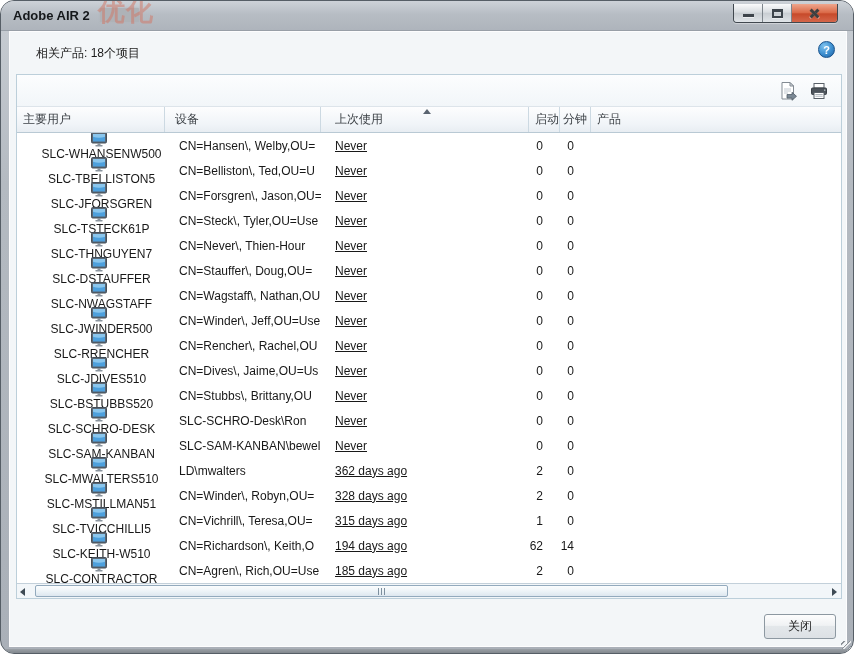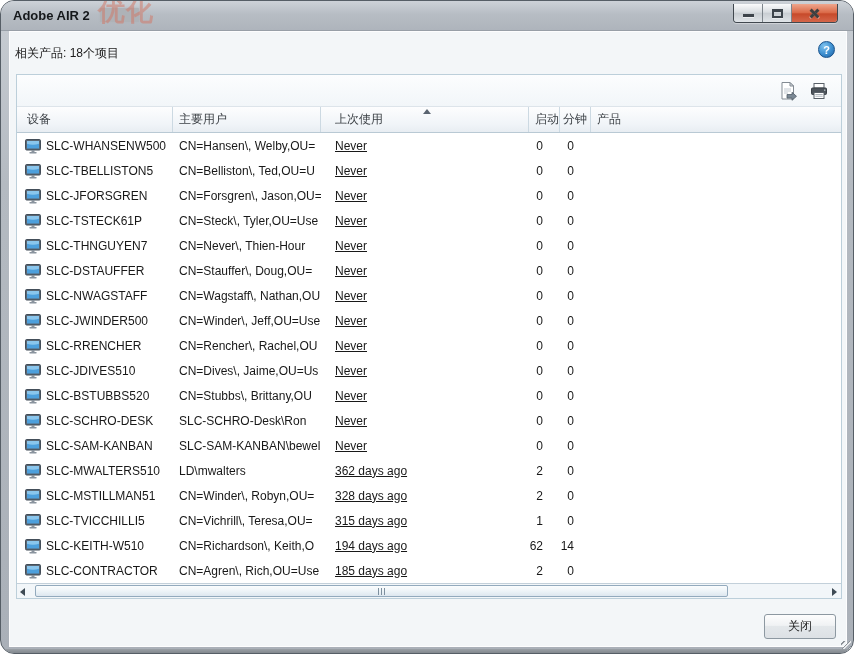--- a/index.html
+++ b/index.html
@@ -38,21 +38,21 @@
     box-shadow:0 1px 0 rgba(255,255,255,.45);}
   .glyph-x{position:absolute;left:16px;top:4px;width:12px;height:11px;}
   .glyph-x::before,.glyph-x::after{content:"";position:absolute;left:5px;top:0;
     width:3px;height:11px;background:#3f3f3f;box-shadow:0 1px 0 rgba(255,255,255,.4);}
   .glyph-x::before{transform:rotate(45deg);}
   .glyph-x::after{transform:rotate(-45deg);}
 
   
   .content{position:absolute;left:8px;top:30px;width:838px;height:616px;
     background:#f3f6f8;border:1px solid #fdfdfe;}
-  .summary{position:absolute;left:5px;top:13px;font-size:12px;color:#1b1b1b;}
+  .summary{position:absolute;left:26px;top:13px;font-size:12px;color:#1b1b1b;}
   .help{position:absolute;left:808px;top:9px;width:17px;height:17px;border-radius:50%;
     background:radial-gradient(circle at 35% 28%,#7fc3ef 0%,#3c8ecf 55%,#1d5fa0 100%);
     border:1px solid #17518b;color:#fff;font-size:11px;font-weight:bold;
     text-align:center;line-height:16px;cursor:pointer;}
 
   
   .panel{position:absolute;left:6px;top:42px;width:826px;height:525px;
     background:#fff;border:1px solid #bccfda;}
   .ptoolbar{position:relative;height:32px;
     background:linear-gradient(180deg,#fcfdfe,#f2f6f9);
@@ -78,21 +78,21 @@
   .th.c-launch{padding-left:6px;}
   .th.c-min{padding-left:3px;}
   .th.c-prod{padding-left:6px;}
   .sort-asc{position:absolute;top:2px;left:102px;width:0;height:0;
     border-left:4px solid transparent;border-right:4px solid transparent;
     border-bottom:5px solid #5a6470;}
 
   .tbody{height:450px;overflow:hidden;background:#fff;}
   .tr{display:flex;height:25px;align-items:center;font-size:12px;color:#181818;}
   .td{overflow:hidden;white-space:nowrap;}
-  .td.c-device{display:flex;align-items:center;padding-left:8px;}
+  .td.c-device{display:flex;align-items:center;padding-left:8px;flex-direction:column;}
   .td.c-device .dev{margin-left:5px;}
   .td.c-user{padding-left:6px;}
   .td.c-last{padding-left:14px;text-decoration:underline;}
   .td.c-launch{text-align:right;padding-right:17px;}
   .td.c-min{text-align:right;padding-right:17px;}
   .td.c-prod{padding-left:6px;}
   .monitor-icon{width:16px;height:16px;flex:0 0 16px;}
 
   
   .hscroll{position:absolute;left:0;right:0;bottom:0;height:15px;
@@ -162,22 +162,22 @@
             <rect x="3.5" y="7" width="15" height="6.5" rx="1" fill="#4d545b" stroke="#3a4047"></rect>
             <rect x="16" y="8.5" width="1.4" height="1.4" fill="#aeb6bd"></rect>
             <rect x="6" y="11.5" width="10" height="6" fill="#ffffff" stroke="#596068"></rect>
             <rect x="7.3" y="13.2" width="7.4" height="1" fill="#9aa2aa"></rect>
             <rect x="7.3" y="15" width="7.4" height="1" fill="#c6ccd2"></rect>
           </svg>
         </div>
       </div>
 
       <div class="thead">
+        <div class="th c-user"><span>主要用户</span></div>
         <div class="th c-device"><span>设备</span></div>
-        <div class="th c-user"><span>主要用户</span></div>
         <div class="th c-last"><span>上次使用</span><span class="sort-asc"></span></div>
         <div class="th c-launch"><span>启动</span></div>
         <div class="th c-min"><span>分钟</span></div>
         <div class="th c-prod"><span>产品</span></div>
       </div>
 
       <div class="tbody">
   <div class="tr">
     <div class="td c-device">
       <svg class="monitor-icon" viewBox="0 0 16 16">

